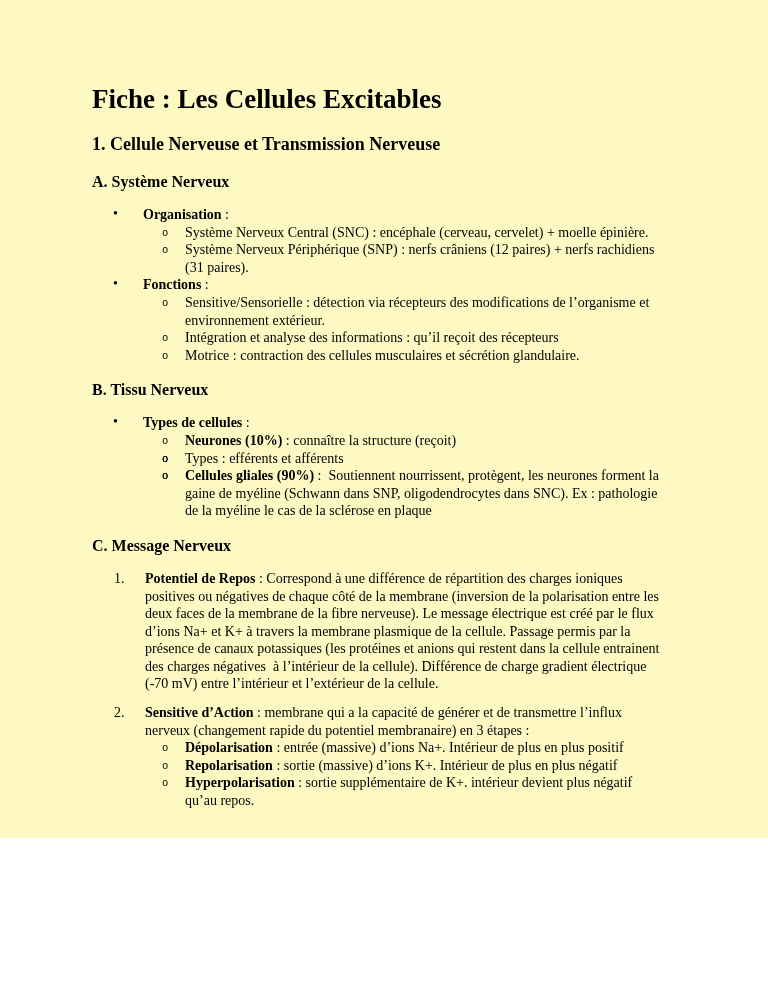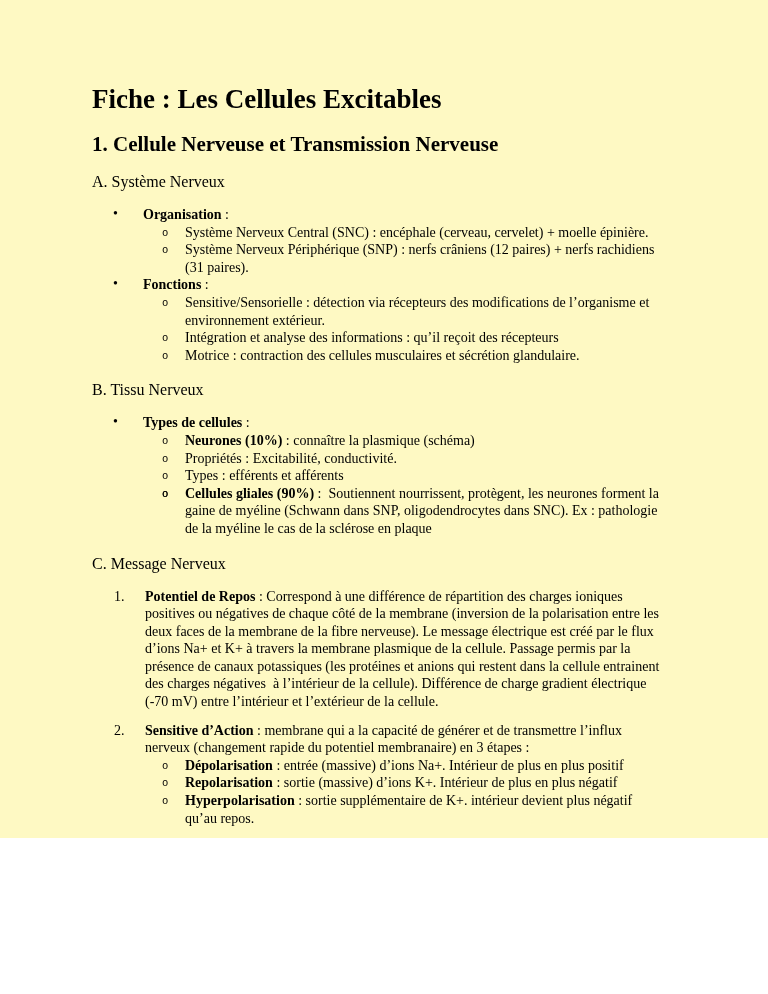--- a/index.html
+++ b/index.html
@@ -10,24 +10,24 @@
     font-family:"Liberation Serif","DejaVu Serif",serif;
     font-size:14px;line-height:17.6px;
     box-sizing:border-box;
     padding:84px 104px 0 92px;
     overflow:hidden;
   }
   .doc-title{
     font-size:27px;line-height:30px;font-weight:bold;margin:0;
   }
   .sec-h1{
-    font-size:21px;line-height:24px;font-weight:bold;margin:18px 0 0 0;
+    font-size:18px;line-height:24px;font-weight:bold;margin:18px 0 0 0;
   }
   .sec-h2{
-    font-size:16px;line-height:19px;font-weight:normal;margin:16px 0 0 0;
+    font-size:16px;line-height:19px;font-weight:bold;margin:16px 0 0 0;
   }
   .list{margin-top:15px;}
   .olist{margin-top:15px;}
   .li1{position:relative;padding-left:51px;}
   .li1>.m1{position:absolute;left:21px;top:-1px;font-size:14px;}
   .li2{position:relative;padding-left:93px;}
   .li2>.m2{
     position:absolute;left:70px;top:1px;
     font-family:"Liberation Mono","DejaVu Sans Mono",monospace;
     font-size:10.5px;
@@ -84,25 +84,24 @@
   <h3 class="sec-h2">B. Tissu Nerveux</h3>
   <div class="list">
 
     <div class="li1">
       <span class="m1">•</span>
       <div class="txt"><b>Types de cellules</b><span> :</span></div>
     </div>
 
     <div class="li2">
       <span class="m2">o</span>
-      <div class="txt"><b>Neurones (10%)</b><span> : connaître la plasmique (schéma)</span></div>
+      <div class="txt"><b>Neurones (10%)</b><span> : connaître la structure (reçoit)</span></div>
     </div>
     <div class="li2">
       <span class="m2">o</span>
-      <div class="txt"><b></b><span>Propriétés : Excitabilité, conductivité.</span></div>
     </div>
     <div class="li2">
       <span class="m2">o</span>
       <div class="txt"><b></b><span>Types : efférents et afférents</span></div>
     </div>
     <div class="li2">
       <span class="m2">o</span>
     </div>
     <div class="li2">
       <span class="m2">o</span>

